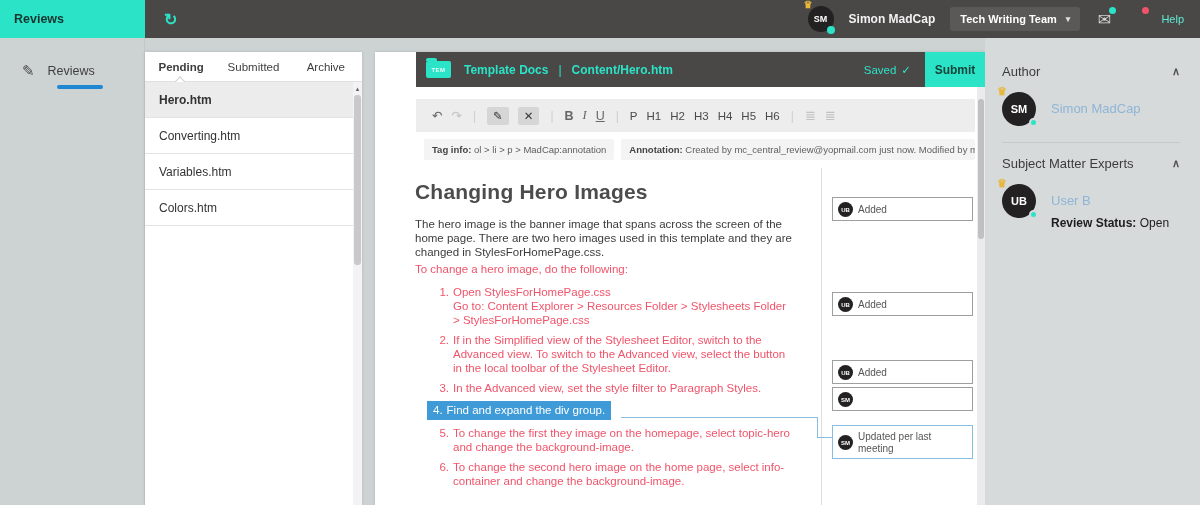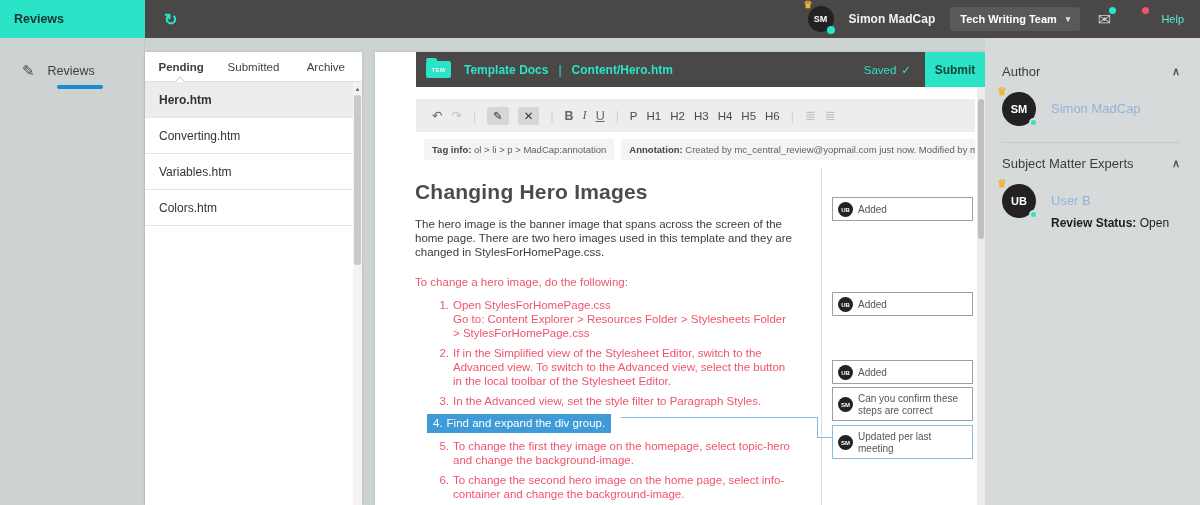--- a/index.html
+++ b/index.html
@@ -72,21 +72,21 @@
   .tb.list-glyph { color:#C2C2C2; font-size:13px; cursor:default; }
 
   .tagrow { margin:7px 10px 0 8px; display:flex; gap:7px; }
   .tagbox { background:#F4F4F4; border-radius:2px; padding:5px 8px; font-size:9.5px; color:#5E5E5E; white-space:nowrap; }
   .tagbox b { color:#444; }
   .tagbox.grow { flex:1; overflow:hidden; }
 
   .doc-area { position:absolute; left:0; right:8px; top:116px; bottom:0; background:#fff; overflow:hidden; }
   .doc-content { position:absolute; left:0; top:0; width:447px; height:100%; border-right:1px solid #DCDCDC; padding:12px 20px 0 40px; }
   .doc-title { font-size:21px; color:#4C4C4C; font-weight:bold; margin-bottom:13px; letter-spacing:.2px; }
-  .doc-intro { font-size:11.5px; line-height:14px; color:#3C3C3C; margin-bottom:17px; width:384px; }
+  .doc-intro { font-size:11.5px; line-height:14px; color:#3C3C3C; margin-bottom:4px; width:384px; }
   .doc-lead { color:#F0546A; font-size:11.5px; margin-bottom:10px; }
   .steps { list-style:none; margin-left:18px; }
   .step { display:flex; color:#F0546A; font-size:11.5px; line-height:14px; margin-bottom:6px; }
   .step .num { width:16px; text-align:right; flex:none; }
   .step .txt { margin-left:4px; width:342px; }
   .hl { display:inline-flex; background:#3E9BD8; color:#fff; padding:2px 6px 3px; margin-left:-6px; white-space:nowrap; }
   .hl .num { width:auto; margin-right:4px; }
 
   .ann { position:absolute; left:457px; width:141px; background:#fff; border:1px solid #9DA0A0; display:flex; gap:5px; padding:3px 5px; align-items:center; cursor:pointer; }
   .ann-avatar { width:15px; height:15px; border-radius:50%; background:#232121; color:#fff; font-size:6px; font-weight:bold; display:flex; align-items:center; justify-content:center; flex:none; margin-top:1px; }
@@ -282,21 +282,20 @@
       <div class="ann" style="top:124px;">
         <span class="ann-avatar">UB</span>
         <span class="ann-text">Added</span>
       </div>
       <div class="ann" style="top:192px;">
         <span class="ann-avatar">UB</span>
         <span class="ann-text">Added</span>
       </div>
       <div class="ann" style="top:219px;">
         <span class="ann-avatar">SM</span>
-        <span class="ann-text">Can you confirm these steps are correct</span>
       </div>
       <div class="ann active" style="top:257px;">
         <span class="ann-avatar">SM</span>
         <span class="ann-text">Updated per last meeting</span>
       </div>
     </div>
 
     <div class="editor-scrollbar">
       <span class="editor-thumb"></span>
     </div>

